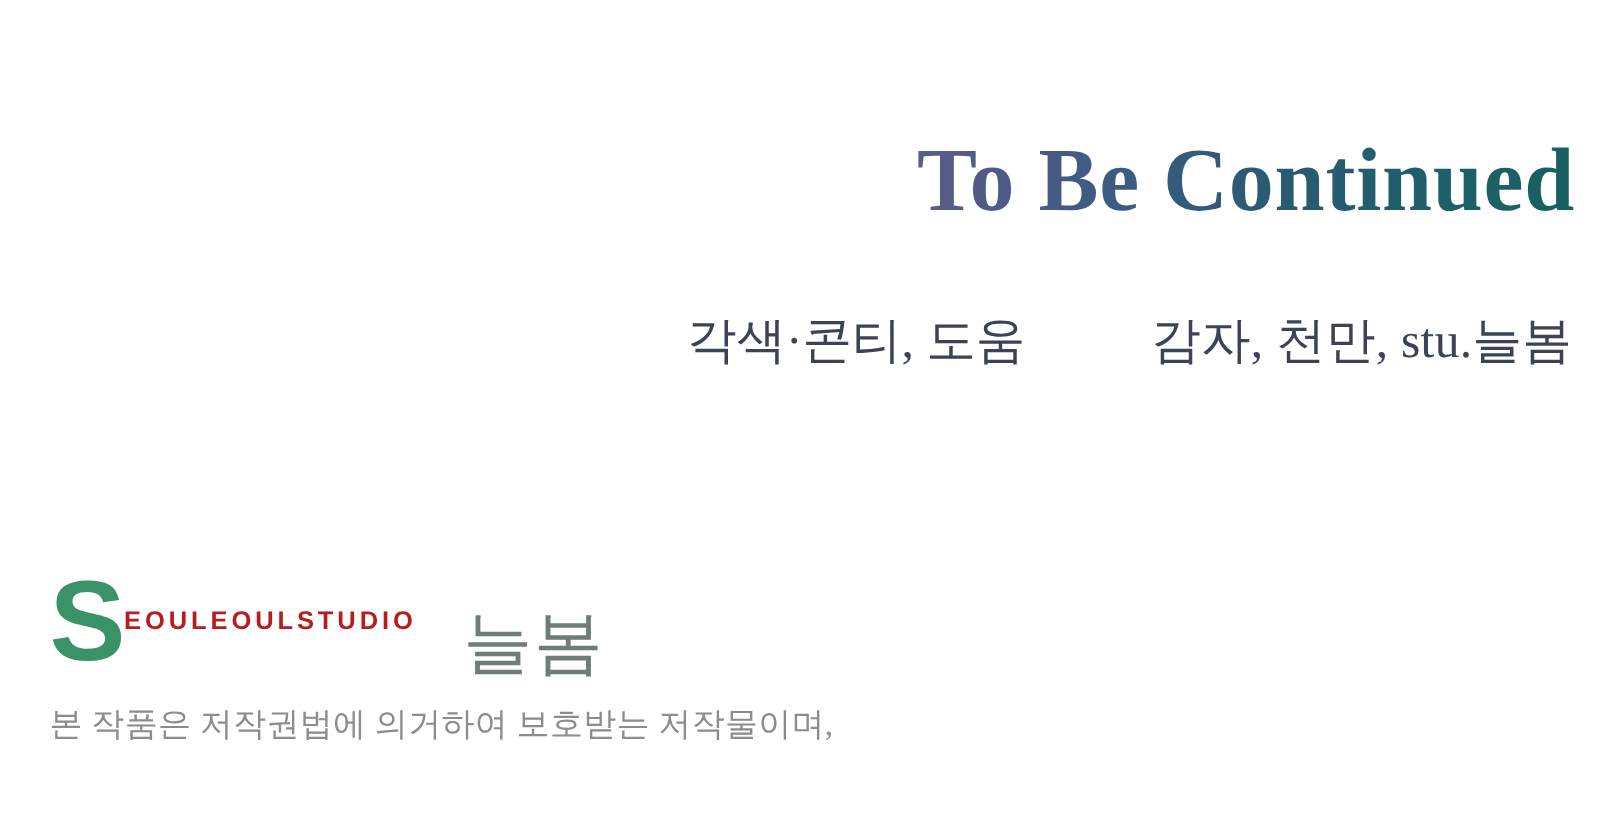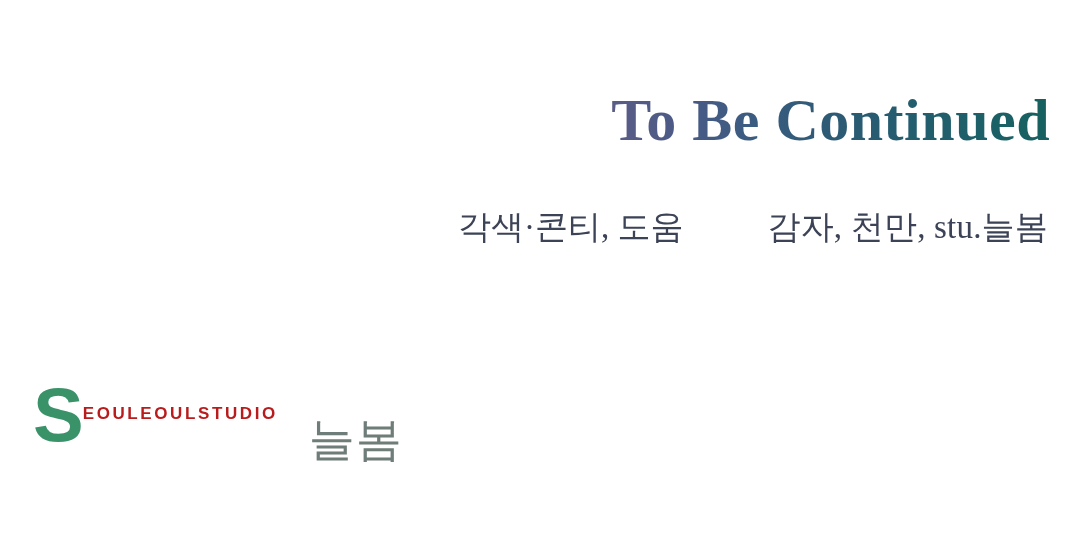--- a/index.html
+++ b/index.html
@@ -146,21 +146,21 @@
   }
   #nulbom-word {
     font-family: "Liberation Sans", "DejaVu Sans", sans-serif;
     font-size: 46px;
     font-weight: 500;
     color: #6f7d7a;
     line-height: 1;
     letter-spacing: 1px;
     margin-left: 6px;
     position: relative;
-    top: 17px;
+    top: 6px;
   }
 
   
   #copyright {
     position: absolute;
     left: 33px;
     top: 466px;
     font-family: "Liberation Serif", "DejaVu Serif", serif;
     font-size: 22px;
     line-height: 1.52;
@@ -193,15 +193,16 @@
       </div>
     </div>
 
     <div id="studio-logo">
       <div id="nulbom-word">늘봄</div>
     </div>
 
   </div>
 
   <div id="copyright">
+    <span>본 작품은 저작권법에 의거하여 보호받는 저작물이며,</span>
   </div>
 
 </div>
 
 </body></html>

